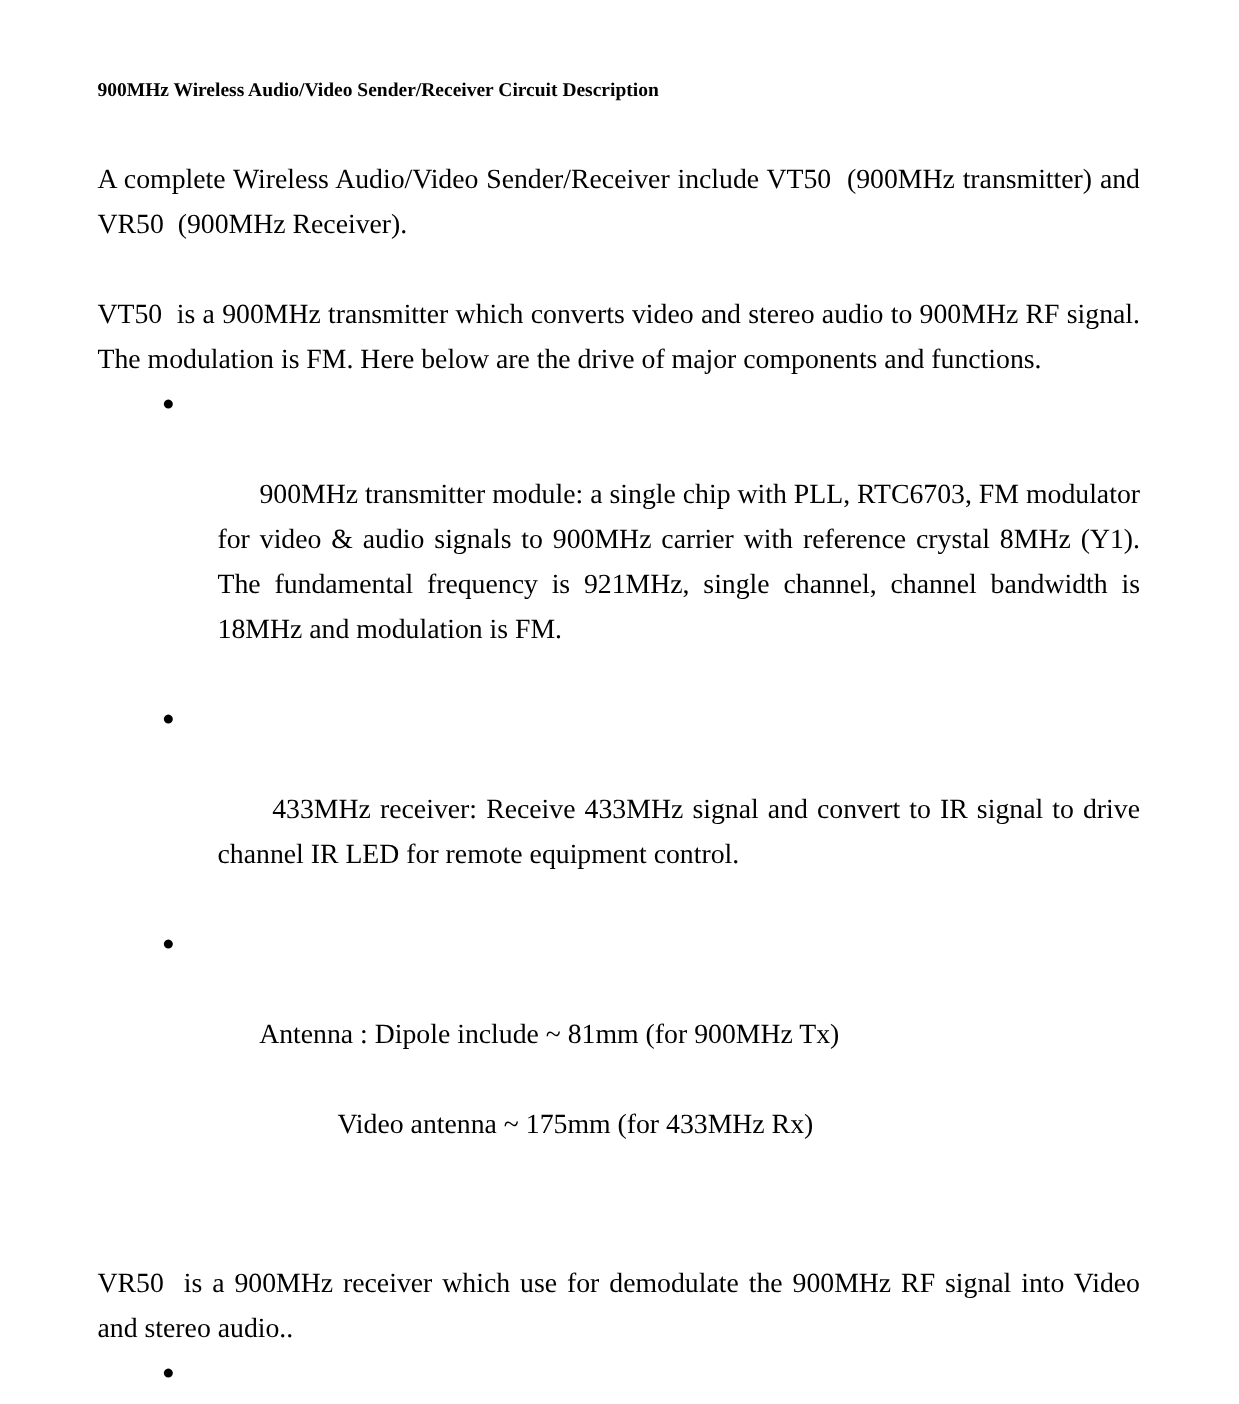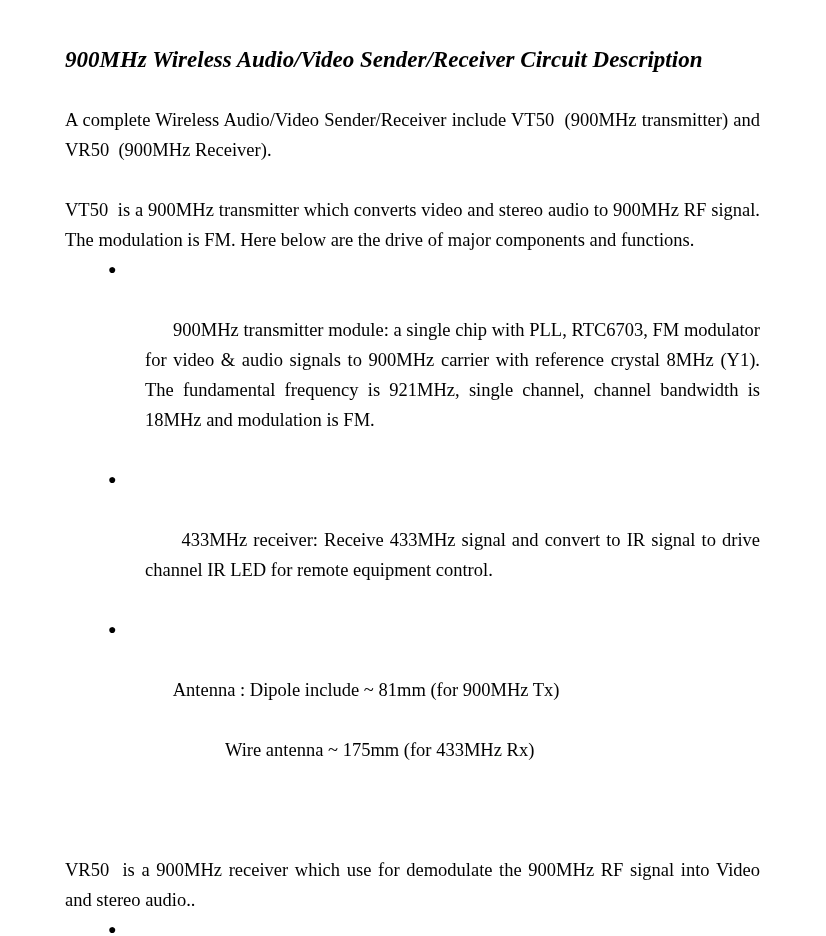--- a/index.html
+++ b/index.html
@@ -14,34 +14,33 @@
     background: #ffffff;
     box-sizing: border-box;
     padding: 45px 66px 0 65px;
     font-family: "Liberation Serif", "DejaVu Serif", serif;
     font-size: 18.5px;
     line-height: 30px;
     color: #000000;
     overflow: hidden;
   }
   .doc-title {
-    font-size: 23px;
+    font-size: 13px;
     font-weight: bold;
     margin: 0 0 30px 0;
     line-height: 30px;
     white-space: pre-wrap;
-    font-style: italic;
   }
   .para {
     margin: 0;
     text-align: justify;
     white-space: pre-wrap;
   }
   .para.gap-below { margin-bottom: 30px; }
-  .para.gap-above { margin-top: 30px; }
+  .para.gap-above { margin-top: 16px; }
   ul.bullet-list {
     margin: 0;
     padding: 0;
     list-style: none;
   }
   ul.bullet-list > li {
     position: relative;
     padding-left: 80px;
     text-align: justify;
     white-space: pre-wrap;
@@ -78,21 +77,21 @@
       <span class="bullet-mark">●</span>
       <span class="bullet-text">900MHz transmitter module: a single chip with PLL, RTC6703, FM modulator for video &amp; audio signals to 900MHz carrier with reference crystal 8MHz (Y1). The fundamental frequency is 921MHz, single channel, channel bandwidth is 18MHz and modulation is FM.</span>
     </li>
     <li>
       <span class="bullet-mark">●</span>
       <span class="bullet-text">433MHz receiver: Receive 433MHz signal and convert to IR signal to drive channel IR LED for remote equipment control.</span>
     </li>
     <li>
       <span class="bullet-mark">●</span>
       <span class="bullet-text">Antenna : Dipole include ~ 81mm (for 900MHz Tx)</span>
-      <span class="bullet-line2">Wire antenna ~ 175mm (for 433MHz Rx)</span>
+      <span class="bullet-line2">Video antenna ~ 175mm (for 433MHz Rx)</span>
     </li>
   </ul>
 
   <p class="para gap-above">VR50  is a 900MHz receiver which use for demodulate the 900MHz RF signal into Video and stereo audio..</p>
 
   <ul class="bullet-list">
     <li>
       <span class="bullet-mark">●</span>
       
     </li>

